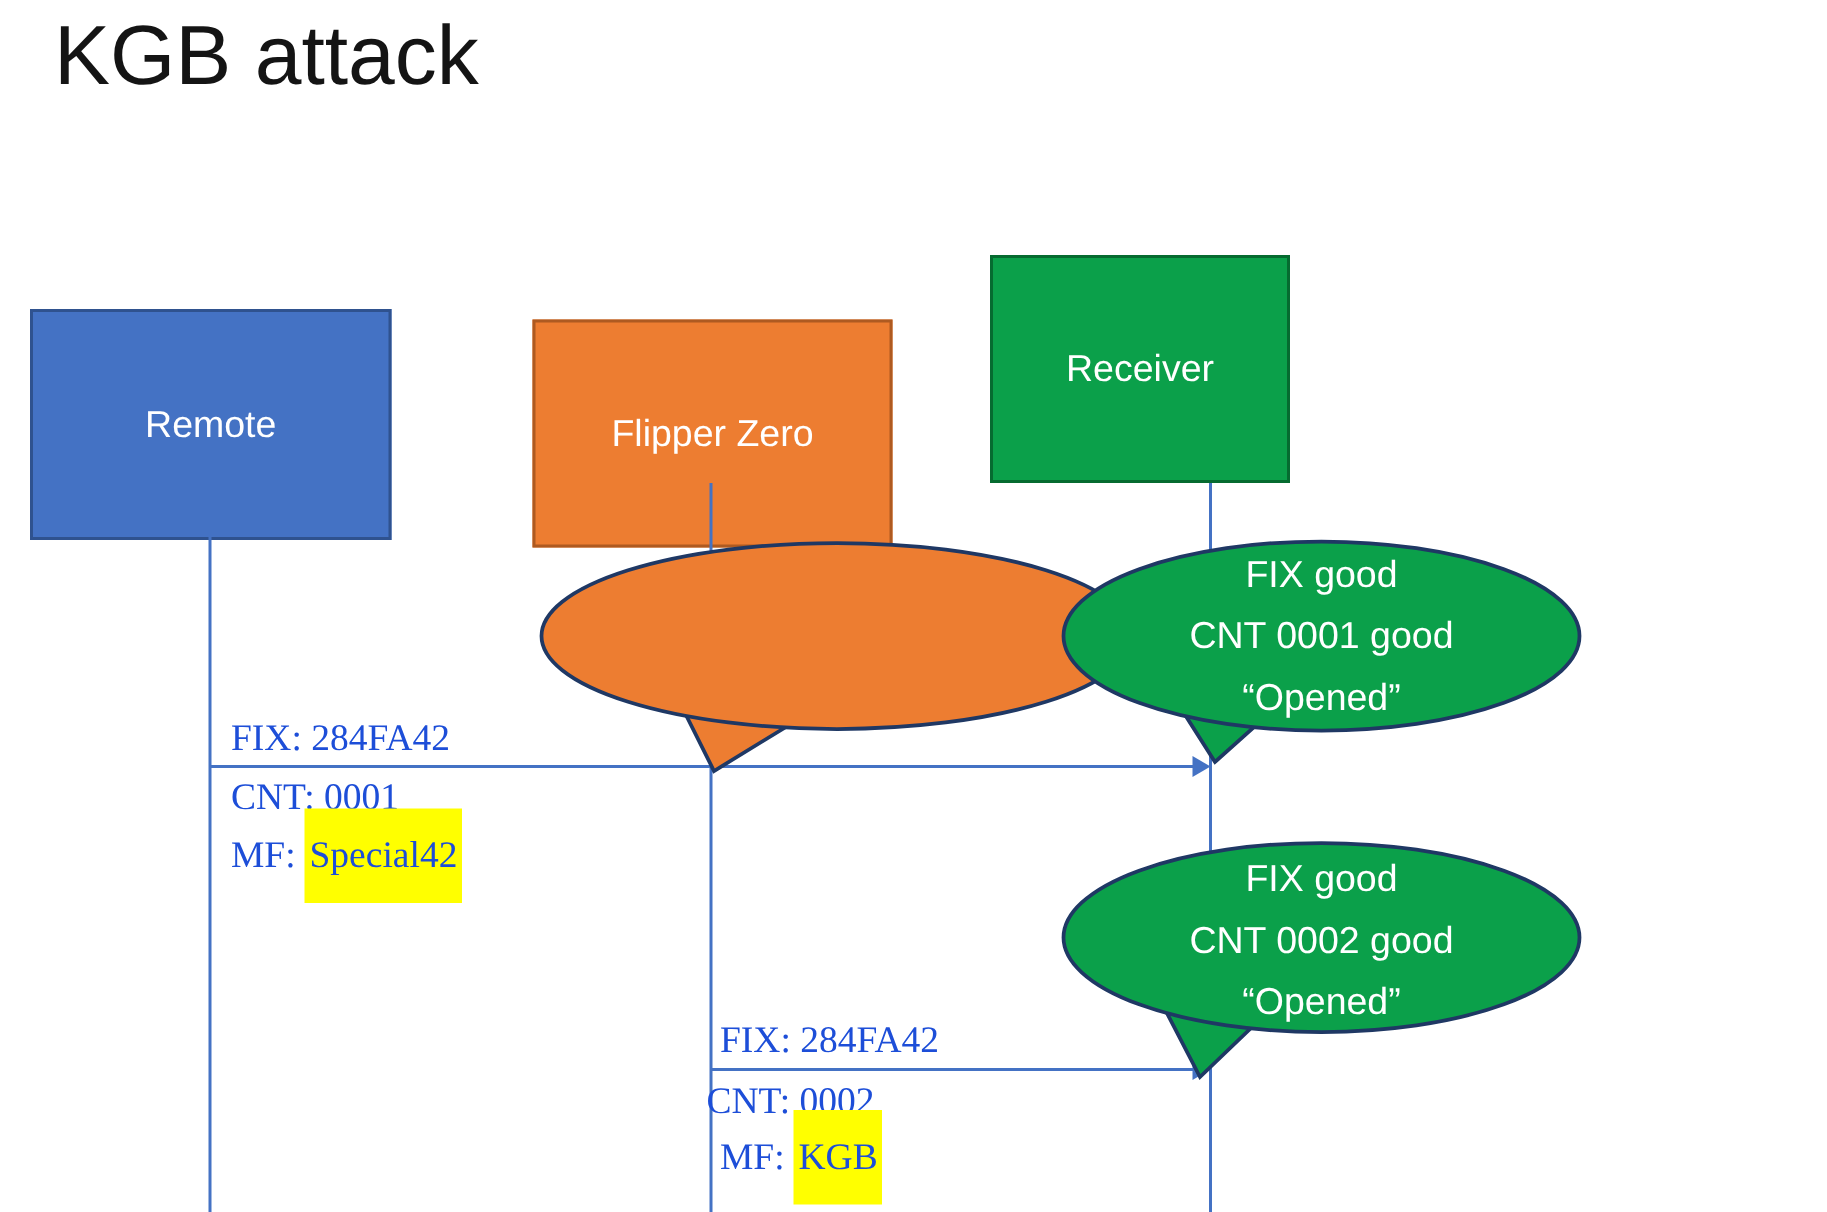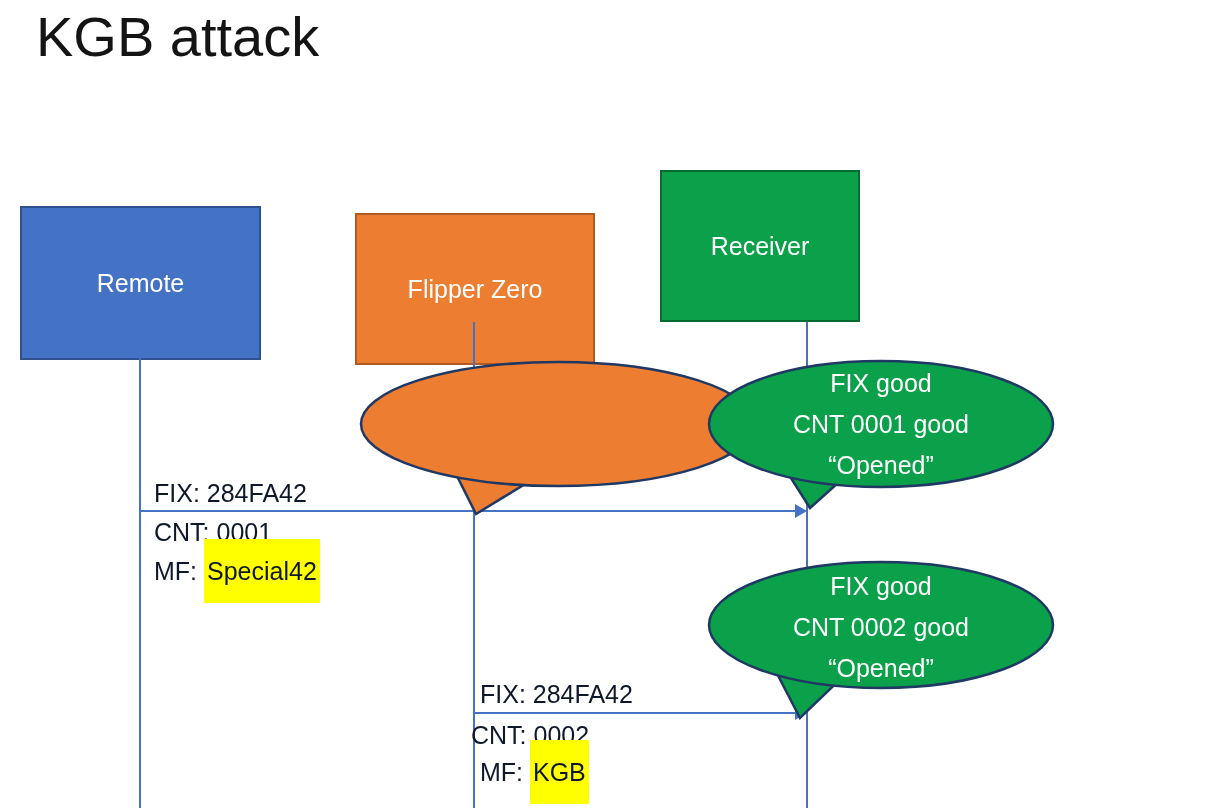--- a/index.html
+++ b/index.html
@@ -75,22 +75,23 @@
     width: 0; height: 0;
     border-top: 7px solid transparent;
     border-bottom: 7px solid transparent;
     border-left: 12px solid #4472C4;
   }
   .arrow-head-1 { left: 795px; top: 504px; }
   .arrow-head-2 { left: 795px; top: 706px; }
 
   .msg-label {
     font-size: 25px;
-    color: #0f172a;
+    color: #1d4ed8;
     white-space: nowrap;
+    font-family: Liberation Serif, serif;
   }
   .msg1-fix { left: 154px; top: 479px; }
   .msg1-cnt { left: 154px; top: 518px; }
   .msg1-mf  { left: 154px; top: 557px; }
   .msg2-fix { left: 480px; top: 680px; }
   .msg2-cnt { left: 471px; top: 721px; }
   .msg2-mf  { left: 480px; top: 758px; }
 
   .hl {
     background: #FFFF00;

